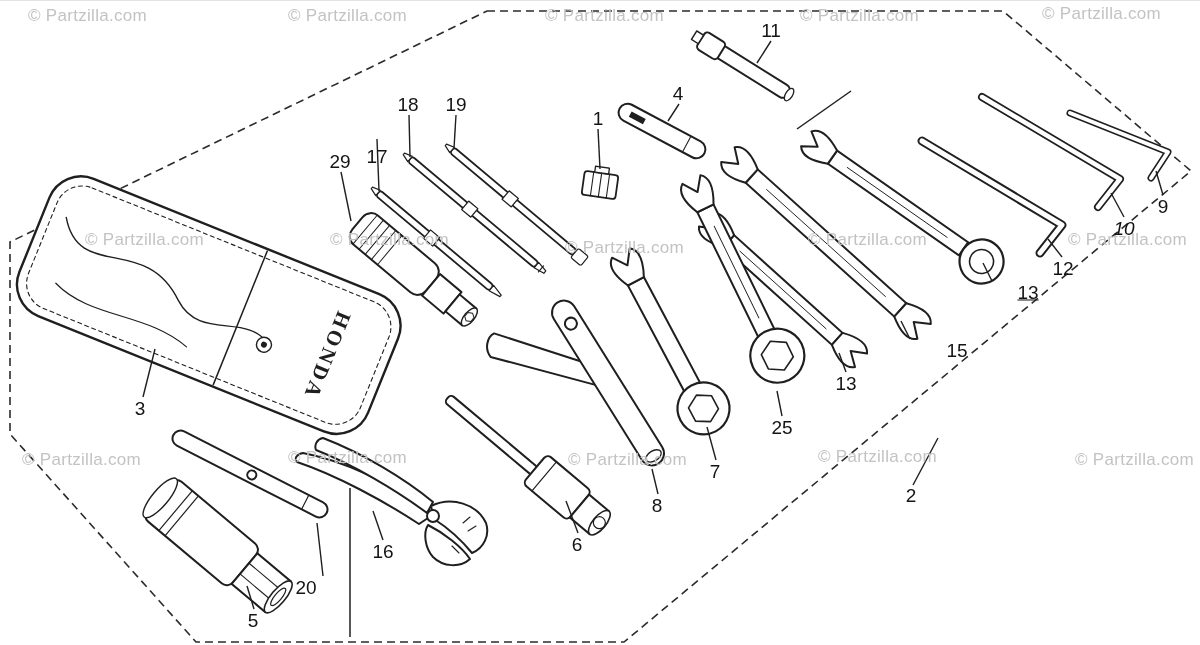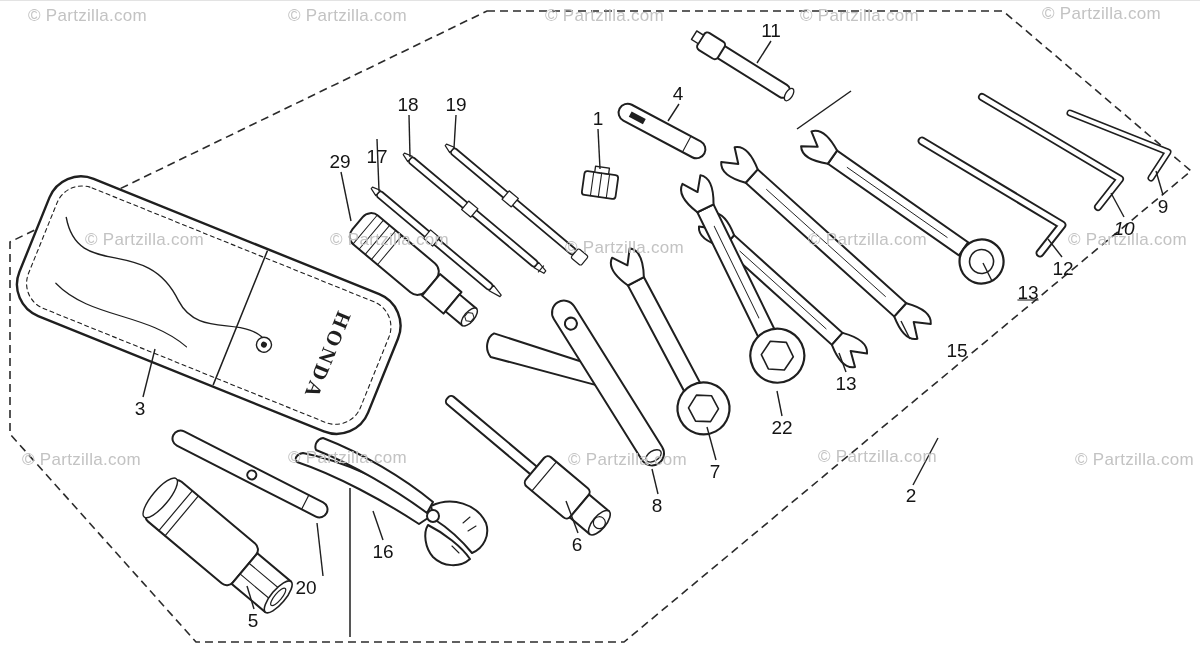--- a/index.html
+++ b/index.html
@@ -254,15 +254,15 @@
       <div class="part-label" style="left: 1063px; top: 267px;">12</div>
       <div class="part-label" style="left: 1028px; top: 291px; text-decoration: underline;">13</div>
       <div class="part-label" style="left: 846px; top: 382px;">13</div>
       <div class="part-label" style="left: 957px; top: 349px;">15</div>
       <div class="part-label" style="left: 383px; top: 550px;">16</div>
       <div class="part-label" style="left: 377px; top: 127px; margin-top: 28px;">17</div>
       <div class="part-label" style="left: 408px; top: 103px;">18</div>
       <div class="part-label" style="left: 456px; top: 103px;">19</div>
       <div class="part-label" style="left: 306px; top: 586px;">20</div>
       <div class="part-label" style="left: 340px; top: 160px;">29</div>
-      <div class="part-label" style="left: 782px; top: 426px;">22</div>
+      <div class="part-label" style="left: 782px; top: 426px;">25</div>
     </div>
 </div>
 
 </body></html>

